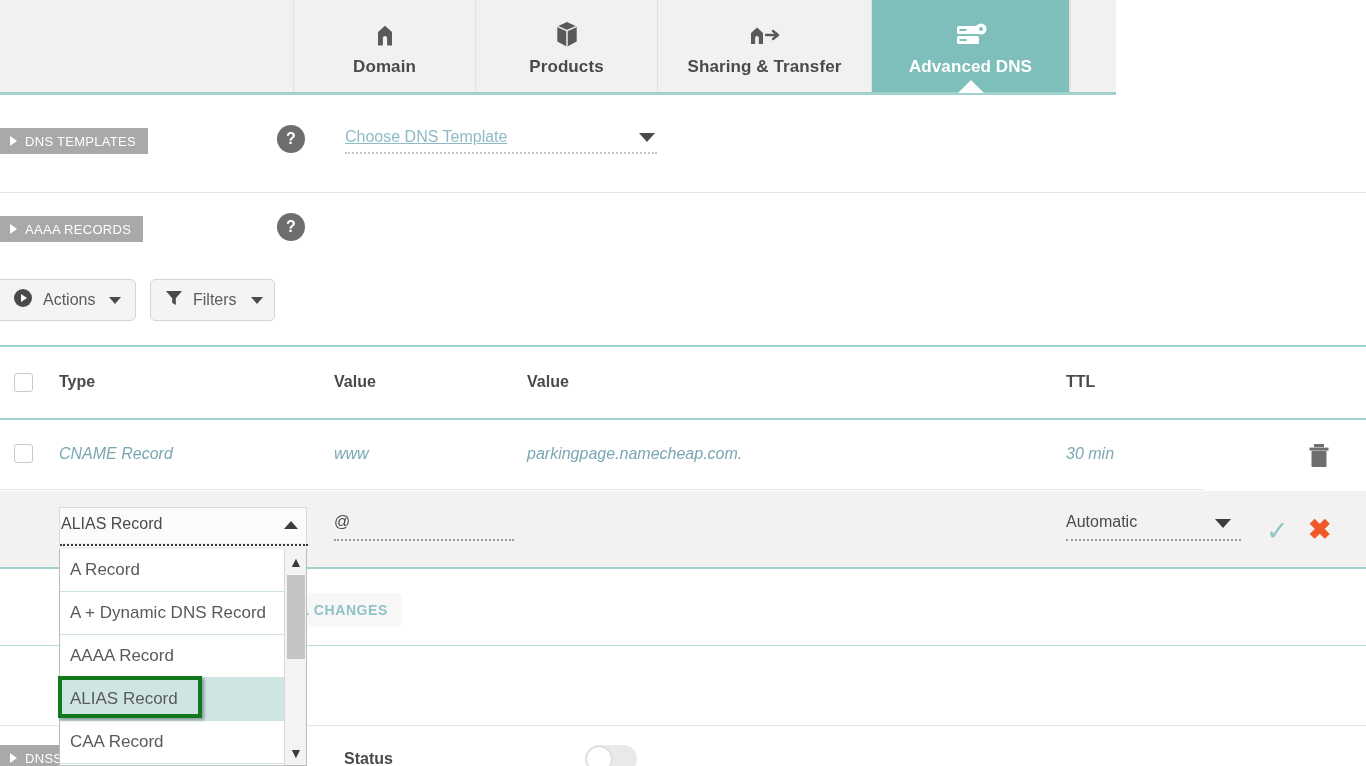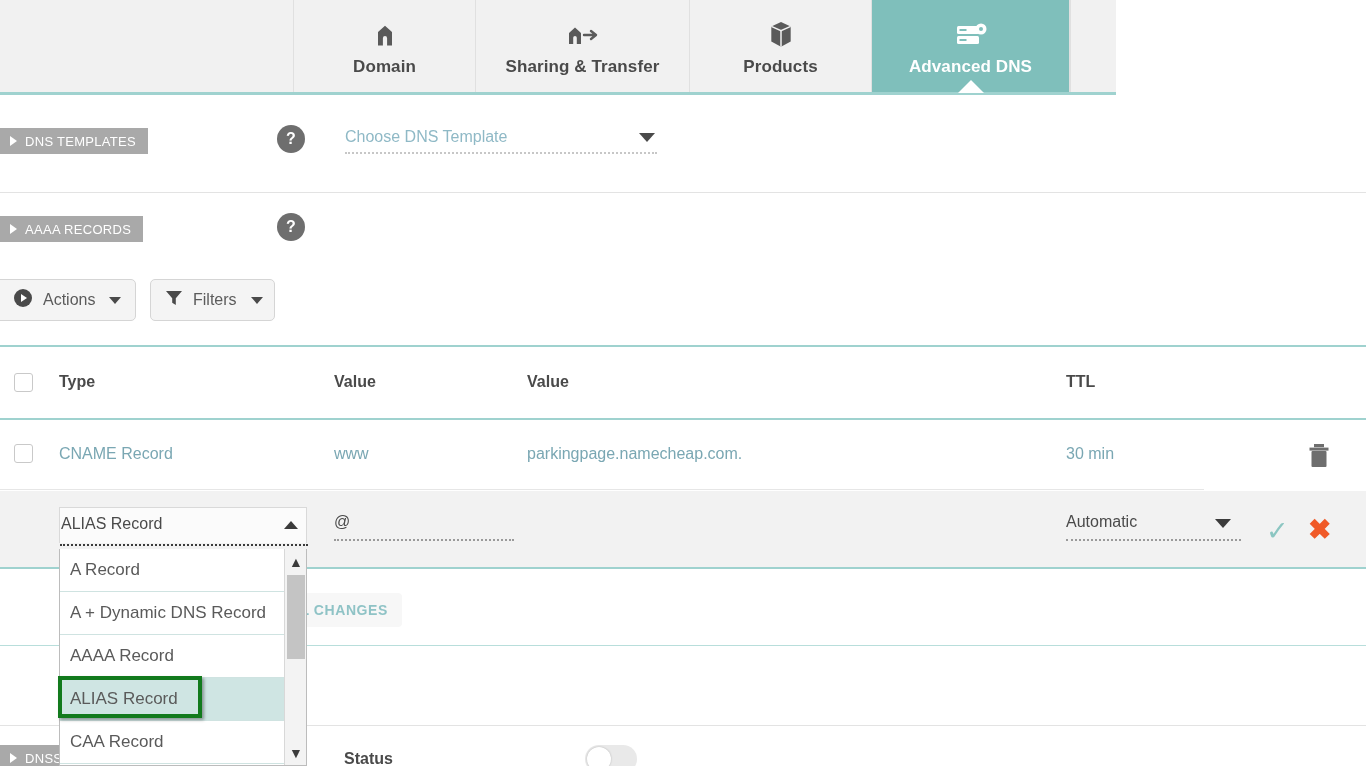--- a/index.html
+++ b/index.html
@@ -57,21 +57,21 @@
     background:#6e6e6e; color:#fff; font-size: 16px; font-weight: bold;
     display:flex; align-items:center; justify-content:center; cursor:pointer;
   }
   .hr-light { position:absolute; left:0; width:1366px; height:1px; background:#e3e3e3; }
   .hr-teal  { position:absolute; left:0; width:1366px; height:1px; background:#b8dedb; }
 
   
   .tmpl-select {
     position:absolute; left:345px; top:128px; width:312px; cursor:pointer;
   }
-  .tmpl-select .txt { font-size:16px; color:#8fb9c6; padding-bottom:6px; }
+  .tmpl-select .txt { font-size:16px; color:#8fb9c6; padding-bottom:6px;text-decoration:underline; }
   .tmpl-select .dots { border-bottom: 2px dotted #c7c7c7; width:100%; }
   .tmpl-select .caret {
     position:absolute; right:2px; top:5px;
     width:0;height:0;border-left:8px solid transparent;border-right:8px solid transparent;border-top:9px solid #4a4a4a;
   }
 
   
   .btn {
     position:absolute; height: 42px; background:#f4f4f4;
     border:1px solid #d5d5d5; border-radius:5px;
@@ -94,21 +94,21 @@
   .col-host  { left:334px; }
   .col-value { left:527px; }
   .col-ttl   { left:1066px;text-align:right; }
   .hdr-txt { color:#4a4a4a; font-weight:700; top:26px; }
 
   .chk {
     position:absolute; left:14px; width:19px; height:19px;
     border:1px solid #c9c9c9; border-radius:3px; background:#fff; cursor:pointer;
   }
 
-  .row-cname { position:absolute; left:0; top:420px; width:1204px; height:70px; background:#fff; border-bottom:1px solid #e6e6e6; }
+  .row-cname { position:absolute; left:0; top:420px; width:1204px; height:70px; background:#fff; border-bottom:1px solid #e6e6e6;font-style:italic; }
   .row-cname .cell { top:25px; color:#7aa7b3; }
   .trash {
     position:absolute; left:1308px; top:443px; cursor:pointer;
   }
 
   .row-edit {
     position:absolute; left:0; top:491px; width:1366px; height:78px;
     background:#f2f2f2; border-bottom:2px solid #9fd2cf;
   }
 
@@ -195,41 +195,41 @@
   <div class="tabbar">
     <div class="tab-spacer-left"></div>
 
     <div class="tab tab-domain">
       <span class="tab-icon">
         <svg width="28" height="28" viewBox="0 0 24 24">
             <path d="M6 21V9.5L12 4l6 5.5V21h-4.2v-6.3a1.8 1.8 0 0 0-3.6 0V21H6z" fill="#5a5a5a"></path>
           </svg>
       </span>
       <span class="tab-label">Domain</span>
-    </div>
-
-    <div class="tab tab-sharing">
-      <span class="tab-icon">
-        <svg width="34" height="28" viewBox="0 0 34 24">
-          <path d="M3 21V10l6-5.5L15 10v11h-4.2v-6.3a1.8 1.8 0 0 0-3.6 0V21H3z" fill="#5a5a5a"></path>
-          <path d="M18 12h10M25 8l5 4-5 4" stroke="#5a5a5a" stroke-width="2.4" fill="none" stroke-linecap="round" stroke-linejoin="round"></path>
-        </svg>
-      </span>
-      <span class="tab-label">Sharing &amp; Transfer</span>
     </div>
 
     <div class="tab tab-products">
       <span class="tab-icon">
         <svg width="26" height="28" viewBox="0 0 24 26">
             <path d="M12 1 3 5v14l9 5 9-5V5l-9-4z" fill="#5a5a5a"></path>
             <path d="M3 5l9 4 9-4" stroke="#f1f1f1" stroke-width="1.4" fill="none"></path>
             <path d="M12 9v15" stroke="#f1f1f1" stroke-width="1.4"></path>
           </svg>
       </span>
       <span class="tab-label">Products</span>
+    </div>
+
+    <div class="tab tab-sharing">
+      <span class="tab-icon">
+        <svg width="34" height="28" viewBox="0 0 34 24">
+          <path d="M3 21V10l6-5.5L15 10v11h-4.2v-6.3a1.8 1.8 0 0 0-3.6 0V21H3z" fill="#5a5a5a"></path>
+          <path d="M18 12h10M25 8l5 4-5 4" stroke="#5a5a5a" stroke-width="2.4" fill="none" stroke-linecap="round" stroke-linejoin="round"></path>
+        </svg>
+      </span>
+      <span class="tab-label">Sharing &amp; Transfer</span>
     </div>
 
     <div class="tab tab-dns active">
       <span class="tab-icon">
         <svg width="34" height="28" viewBox="0 0 34 26">
           <rect x="3" y="4" width="22" height="8" rx="1.5" fill="#ffffff"></rect>
           <rect x="3" y="14" width="22" height="8" rx="1.5" fill="#ffffff"></rect>
           <rect x="5.5" y="7" width="7" height="2" fill="#7fbfbb"></rect>
           <rect x="5.5" y="17" width="7" height="2" fill="#7fbfbb"></rect>
           <circle cx="27" cy="7" r="5.5" fill="#ffffff"></circle>

